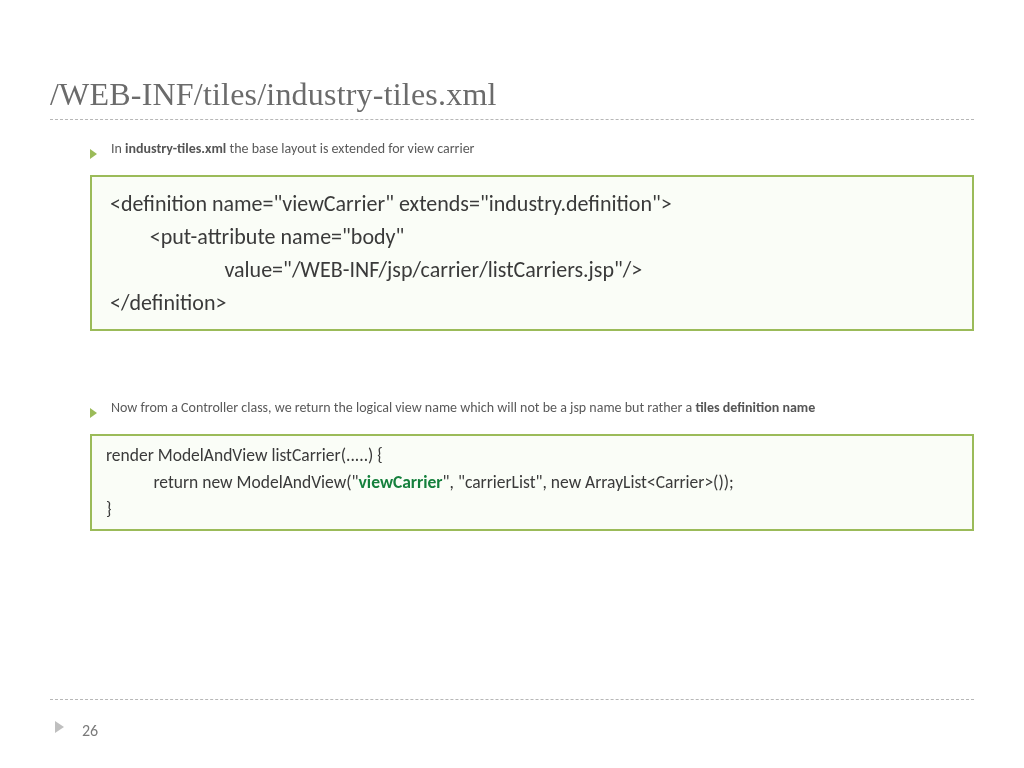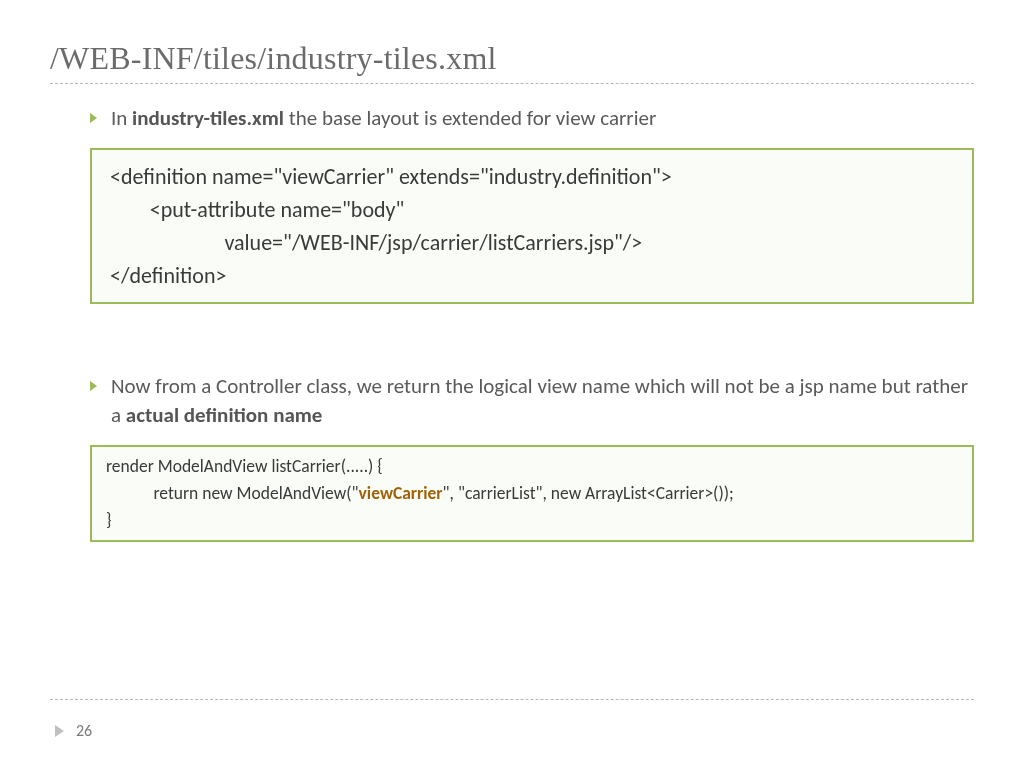--- a/index.html
+++ b/index.html
@@ -9,21 +9,21 @@
     height: 768px;
     background: #ffffff;
     font-family: "Gill Sans", "Gill Sans MT", Calibri, "Segoe UI", sans-serif;
     color: #595959;
   }
   .slide {
     position: relative;
     width: 1024px;
     height: 768px;
     box-sizing: border-box;
-    padding: 40px 50px 40px 50px;
+    padding: 76px 50px 40px 50px;
   }
   .title {
     font-size: 32px;
     font-weight: 400;
     color: #6b6b6b;
     margin: 0 0 6px 0;
     letter-spacing: 0.2px;
     font-family: "Georgia", serif;
   }
   .title-rule {
@@ -31,21 +31,21 @@
     border-top: 1px dashed #b7b7b7;
     margin: 0 0 20px 0;
   }
   .content {
     padding-left: 40px;
   }
   .bullet {
     display: flex;
     align-items: flex-start;
     margin-bottom: 16px;
-    font-size: 21px;
+    font-size: 14px;
     line-height: 1.35;
     color: #5a5a5a;
     justify-content: center;
   }
   .bullet .marker {
     flex: 0 0 auto;
     width: 0;
     height: 0;
     border-top: 5px solid transparent;
     border-bottom: 5px solid transparent;
@@ -68,37 +68,36 @@
     line-height: 1.5;
     white-space: pre;
     overflow: hidden;
   }
   .code-box.small {
     font-size: 17.5px;
     padding: 6px 14px;
     margin-bottom: 20px;
     line-height: 1.55;
   }
-  .kw-green { color: #a16207; font-weight: 600; }
+  .kw-green { color: #15803d; font-weight: 600; }
   .gap { height: 28px; }
   .footer-rule {
     position: absolute;
     left: 50px;
     right: 50px;
     bottom: 60px;
     border: none;
     border-top: 1px dashed #b7b7b7;
   }
   .footer {
     position: absolute;
     left: 55px;
     bottom: 28px;
     display: flex;
-    align-items: center;
-    gap: 12px;
+    gap: 18px;
   }
   .footer .pager-icon {
     width: 0;
     height: 0;
     border-top: 6px solid transparent;
     border-bottom: 6px solid transparent;
     border-left: 9px solid #bfbfbf;
   }
   .footer .page {
     font-size: 16px;
@@ -126,21 +125,21 @@
 <span>        &lt;put-attribute name="body"</span>
 <span>                       value="/WEB-INF/jsp/carrier/listCarriers.jsp"/&gt;</span>
 <span>&lt;/definition&gt;</span></div>
 
 
     <div class="gap"></div>
 
     <div class="bullet">
       <span class="marker"></span>
       <span class="text">
-        <span>Now from a Controller class, we return the logical view name which will not be a jsp name but rather a </span><span class="bold">actual definition name</span>
+        <span>Now from a Controller class, we return the logical view name which will not be a jsp name but rather a </span><span class="bold">tiles definition name</span>
       </span>
     </div>
 
     <div class="code-box small"><span>render ModelAndView listCarrier(.....) {</span>
 <span>            return new ModelAndView("</span><span class="kw-green">viewCarrier</span><span>", "carrierList", new ArrayList&lt;Carrier&gt;());</span>
 <span>}</span></div>
 
   </div>
 
   <hr class="footer-rule">

